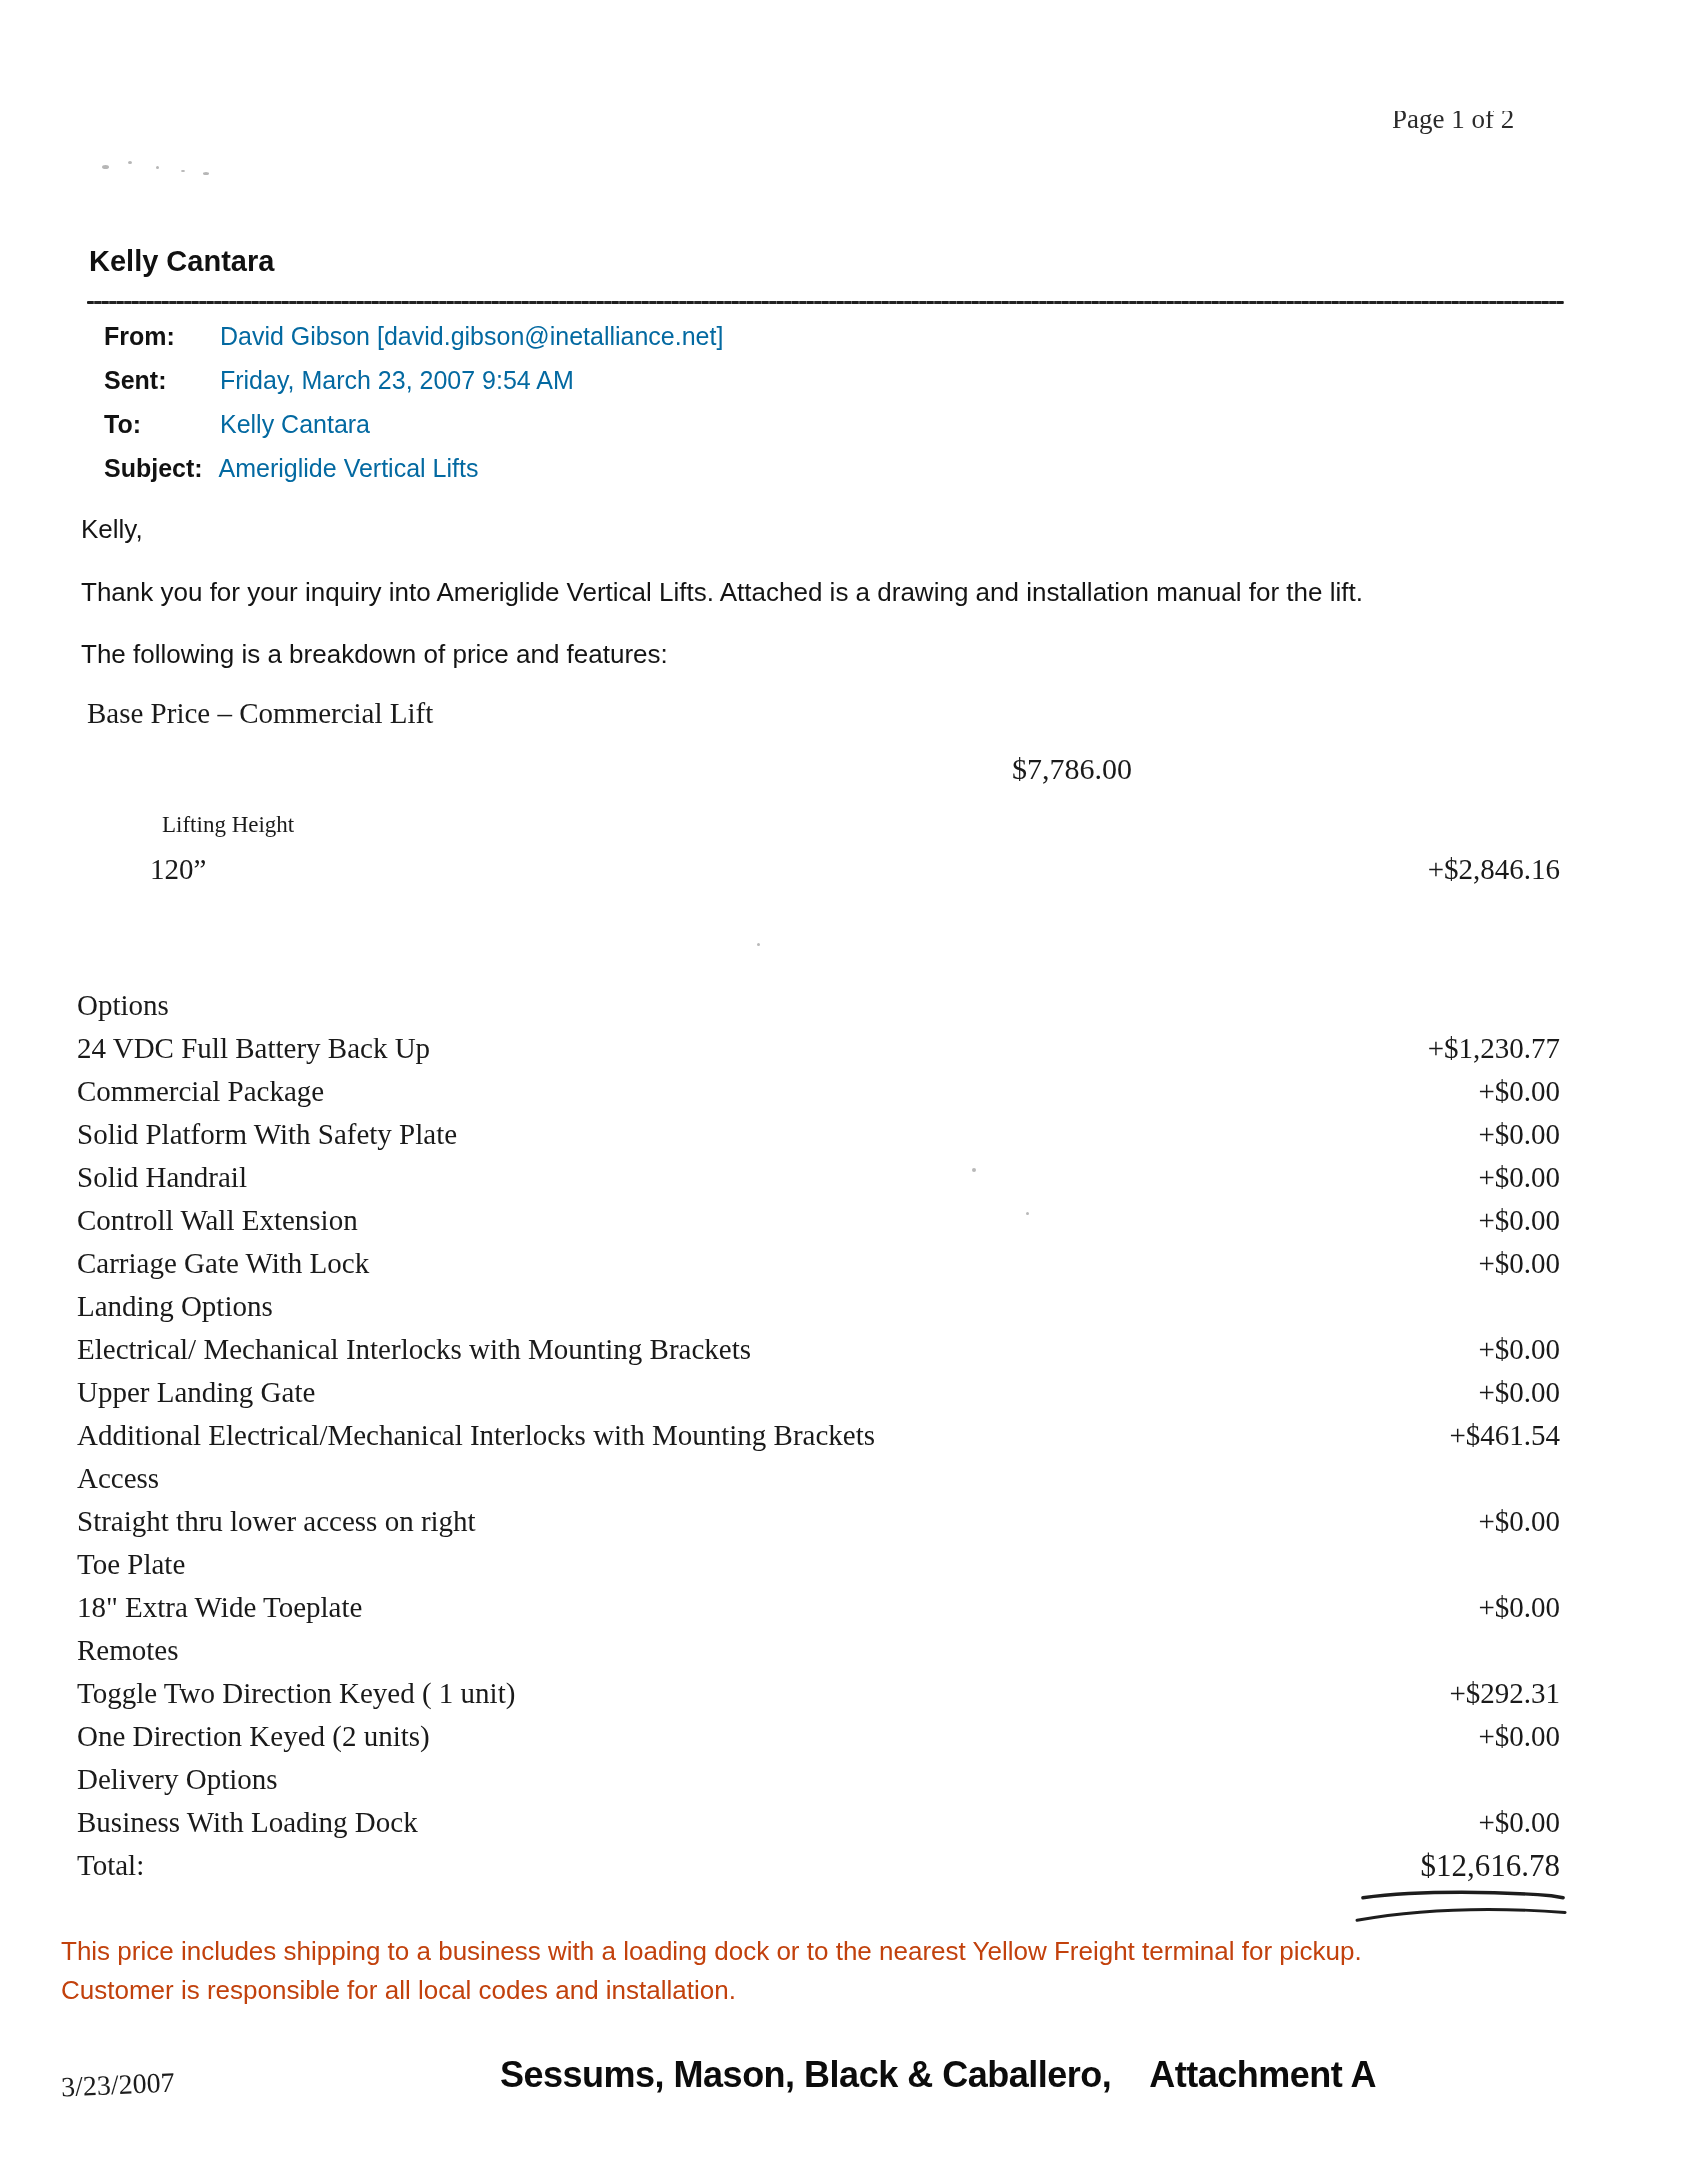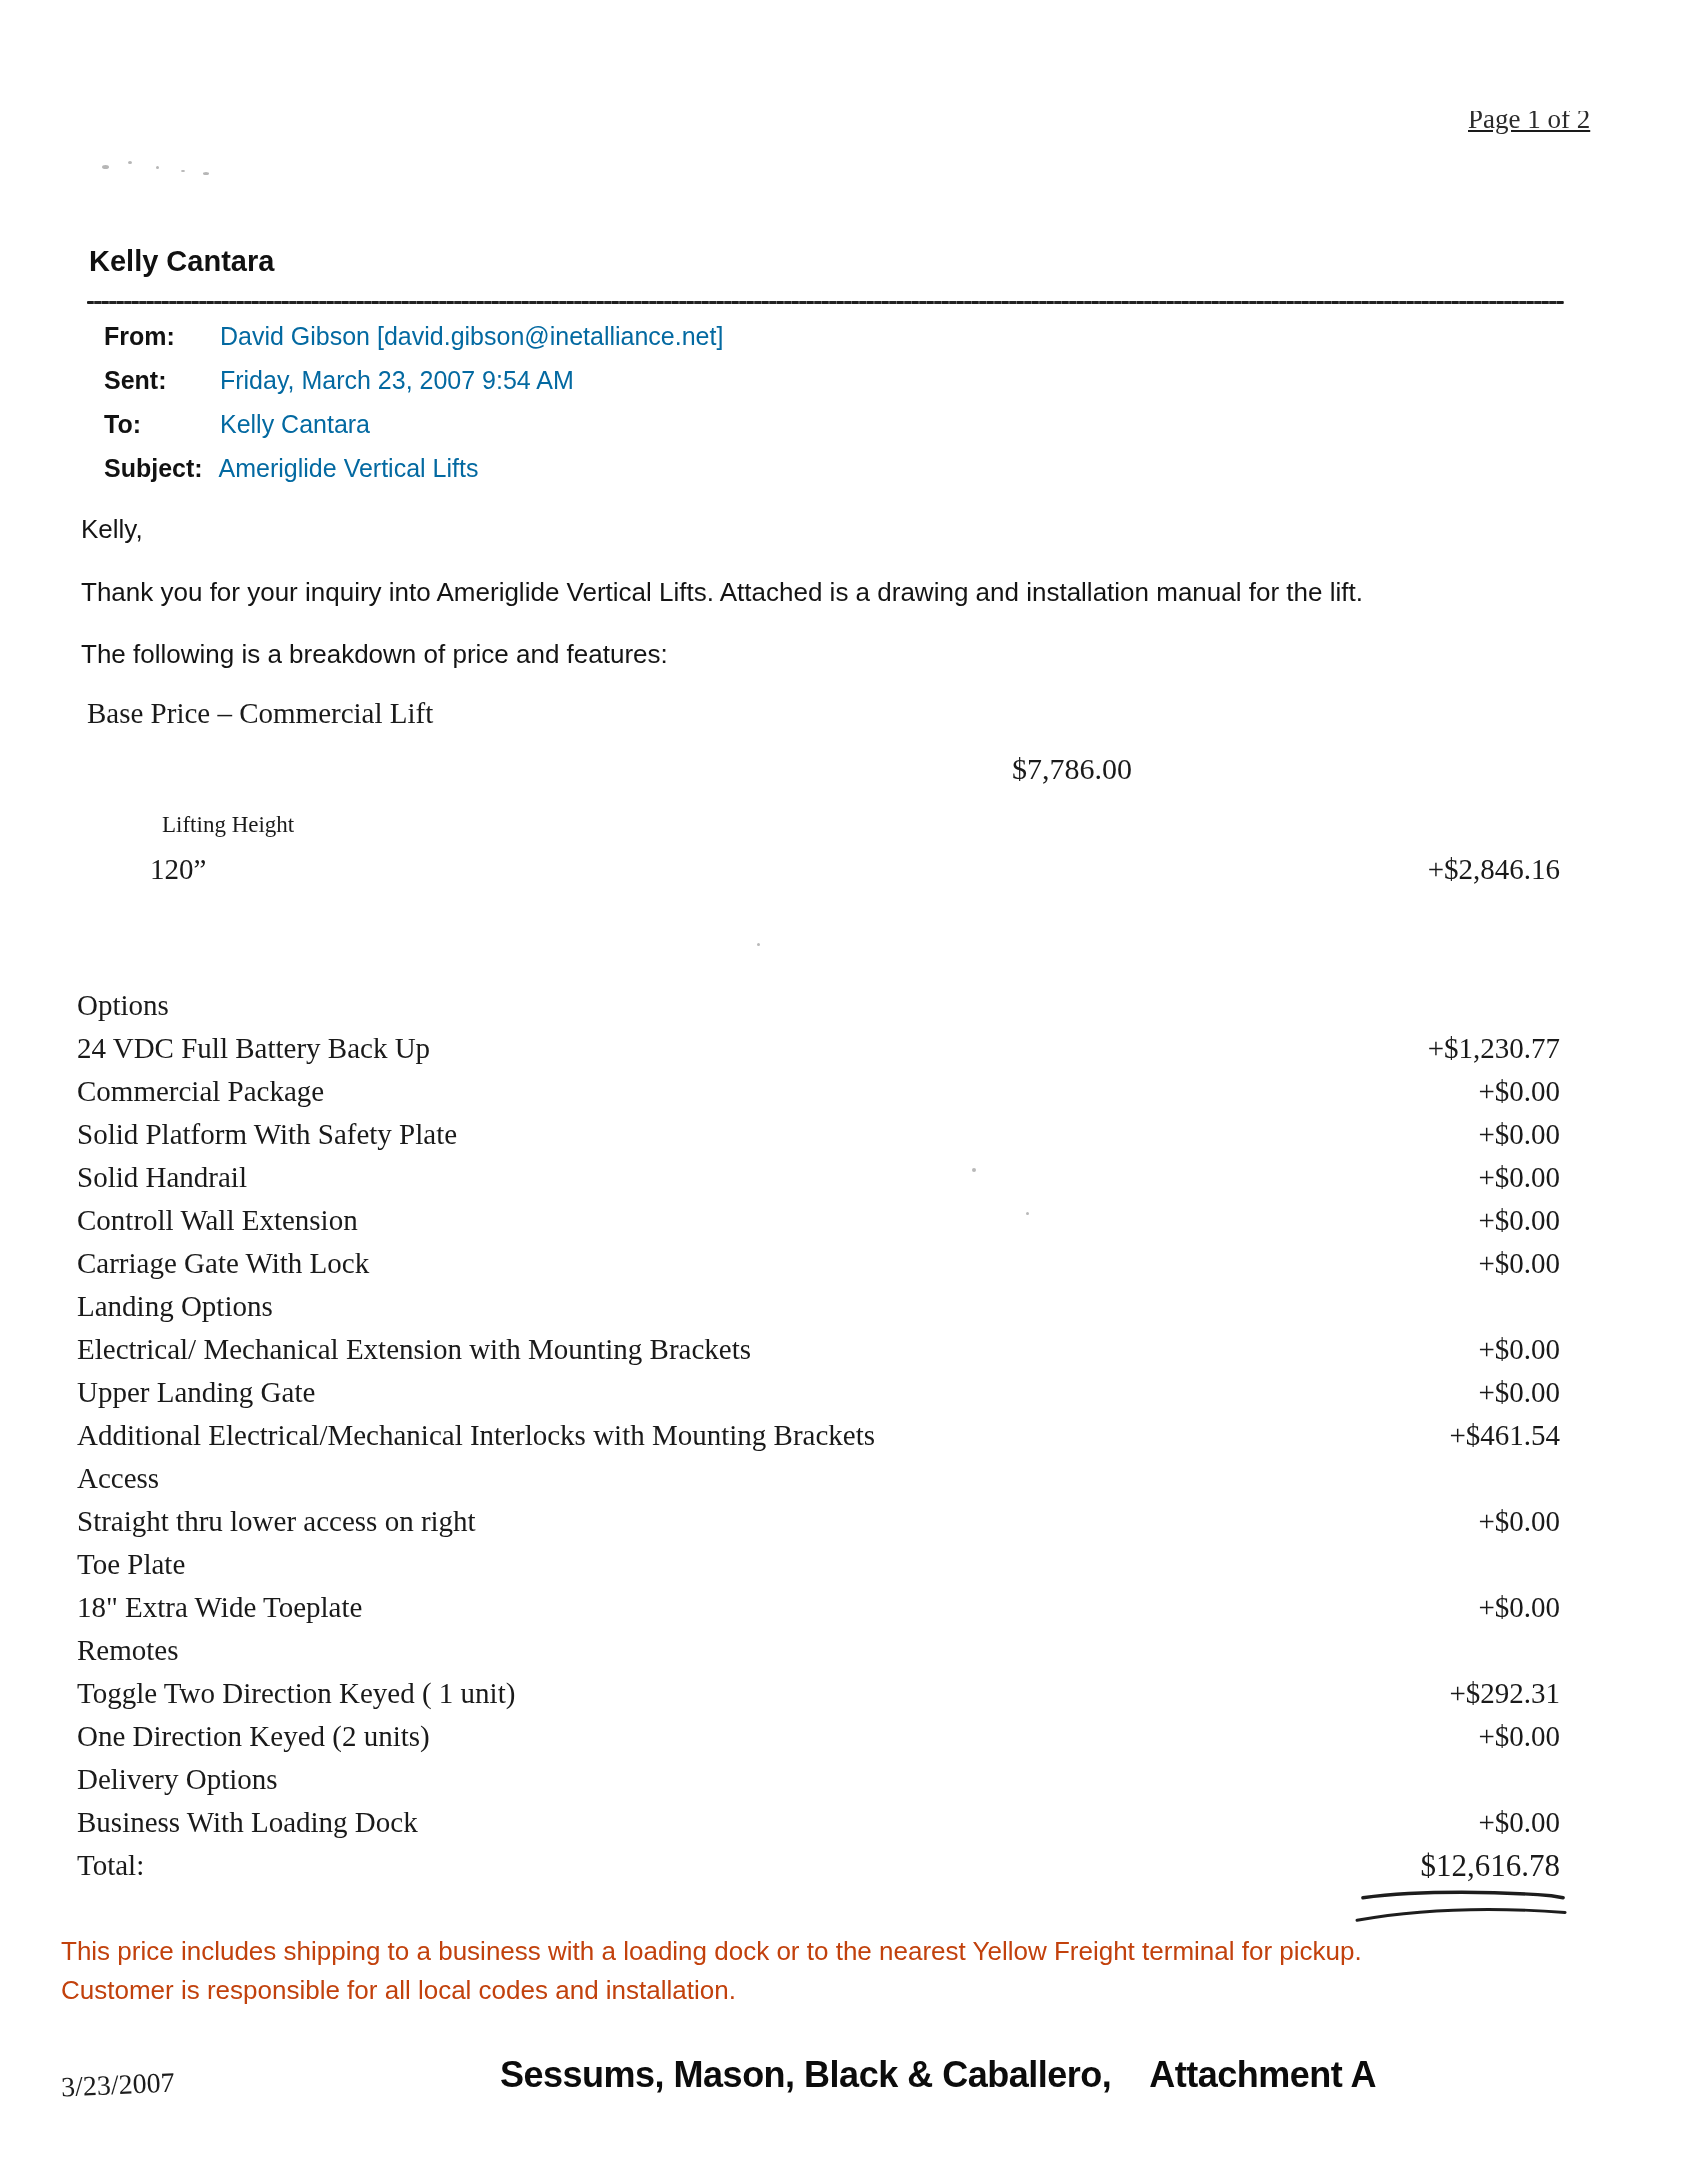--- a/index.html
+++ b/index.html
@@ -9,24 +9,23 @@
     width: 1683px;
     height: 2177px;
     background: #ffffff;
     font-family: "Liberation Sans", sans-serif;
     color: #1a1a1a;
     overflow: hidden;
   }
   
   .page-indicator-clip {
     position: absolute;
-    left: 1468px; top: 111px;
+    left: 1392px; top: 111px;
     width: 149px; height: 26px;
     overflow: hidden;
-    text-decoration: underline;
   }
   .page-indicator-clip span {
     display: block;
     margin-top: -7px;
     font-family: "Liberation Serif", serif;
     font-size: 27px;
     color: #2b2b2b;
     white-space: nowrap;
   }
   
@@ -187,21 +186,21 @@
       </div>
       <div class="price-row">
         <span class="row-label">Carriage Gate With Lock</span>
         <span class="row-price">+$0.00</span>
       </div>
       <div class="price-row">
         <span class="row-label">Landing Options</span>
         <span class="row-price"></span>
       </div>
       <div class="price-row">
-        <span class="row-label">Electrical/ Mechanical Extension with Mounting Brackets</span>
+        <span class="row-label">Electrical/ Mechanical Interlocks with Mounting Brackets</span>
         <span class="row-price">+$0.00</span>
       </div>
       <div class="price-row">
         <span class="row-label">Upper Landing Gate</span>
         <span class="row-price">+$0.00</span>
       </div>
       <div class="price-row">
         <span class="row-label">Additional Electrical/Mechanical Interlocks with Mounting Brackets</span>
         <span class="row-price">+$461.54</span>
       </div>

